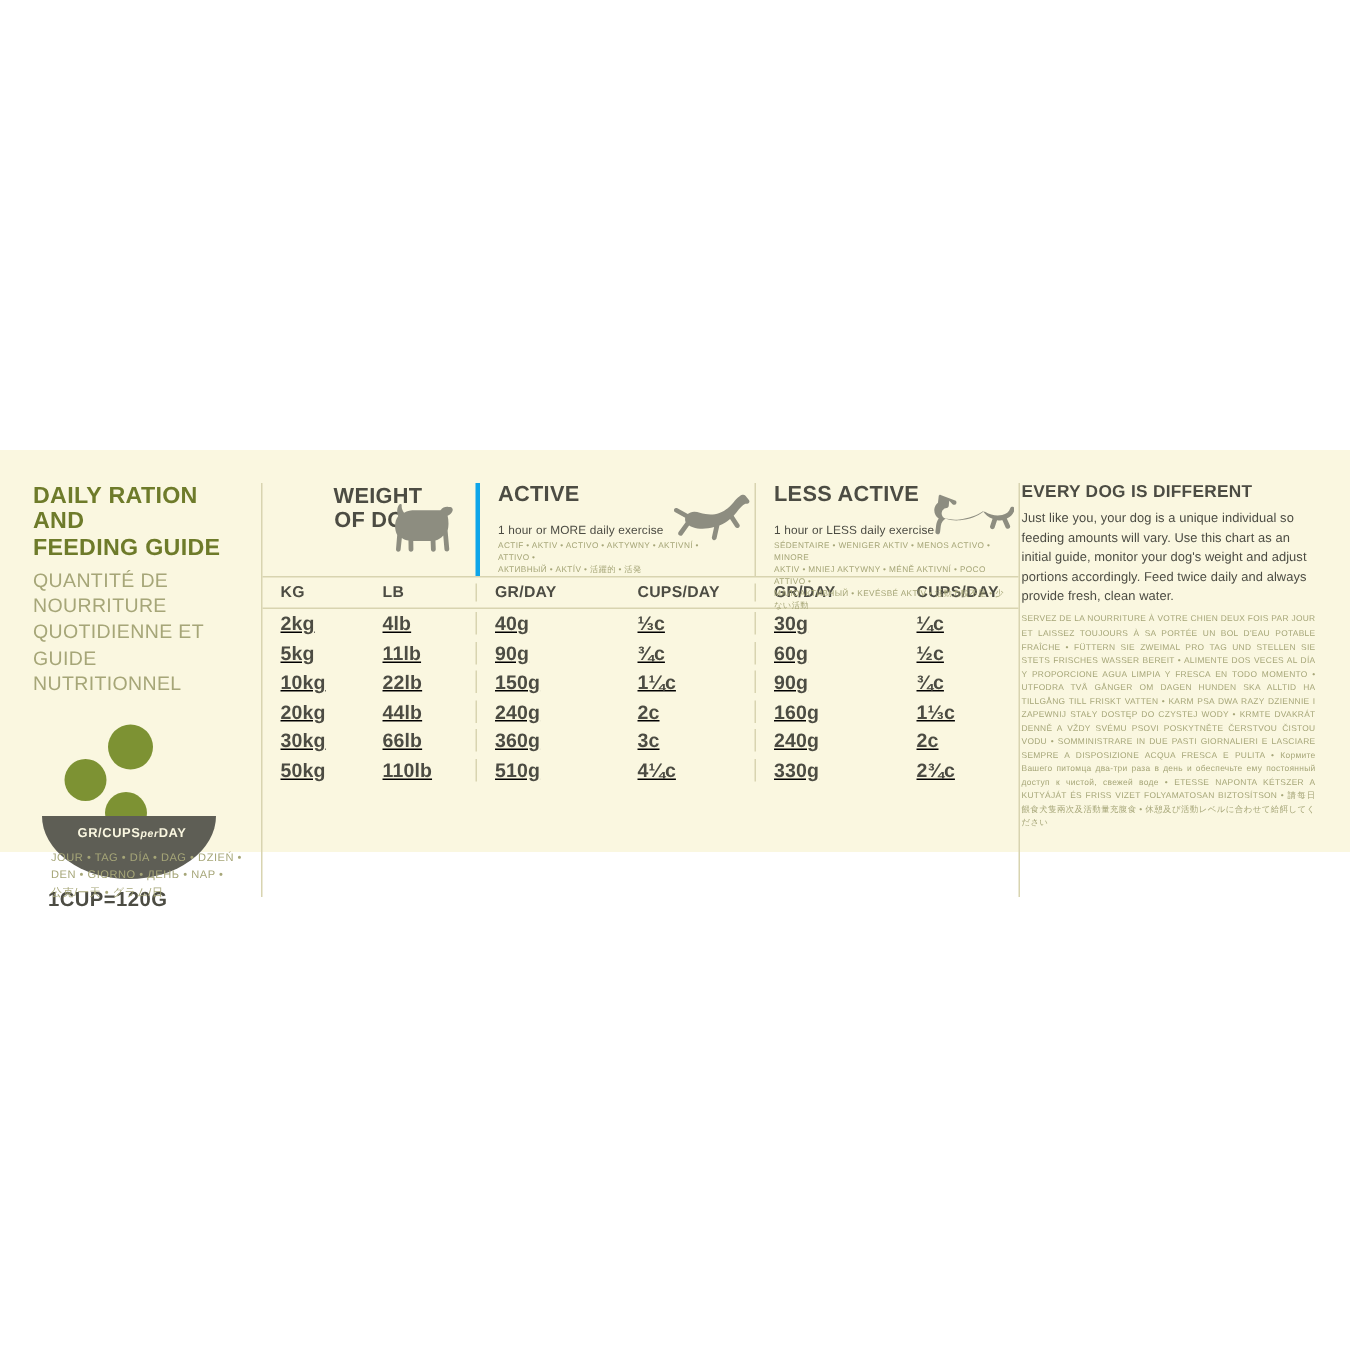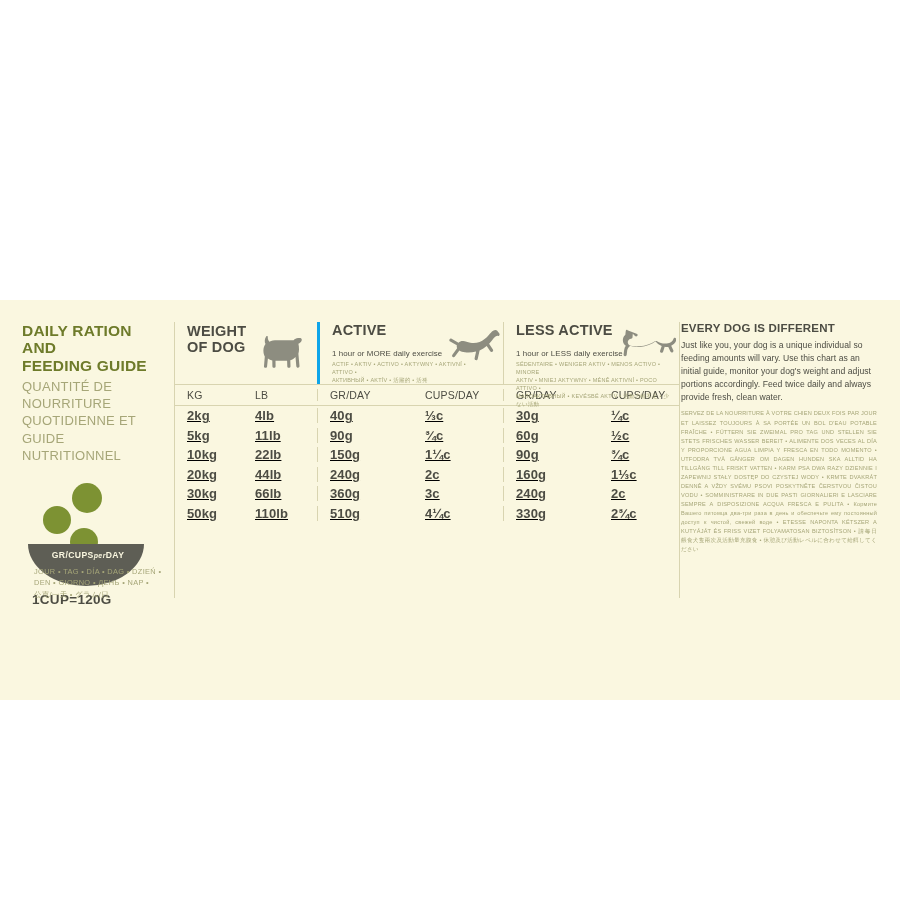--- a/index.html
+++ b/index.html
@@ -7,21 +7,21 @@
     width:900px;height:900px;
     background:#ffffff;
     font-family:"Liberation Sans", sans-serif;
     overflow:hidden;
   }
   .canvas{position:relative;width:900px;height:900px;}
 
   .label-panel{
     position:absolute;
     left:0;top:300px;
-    width:900px;height:400px;
+    width:900px;height:268px;
     background:#faf7e0;
   }
 
   .panel-inner{
     position:absolute;
     left:22px;top:22px;
     width:856px;height:276px;
     display:flex;
     align-items:stretch;
   }
@@ -97,21 +97,21 @@
   .sec-less{width:177px;flex:0 0 177px;border-left:1px solid #d8d4b0;}
 
   .sec-title{
     color:#4c4c43;
     font-size:14.5px;
     font-weight:bold;
     letter-spacing:0.2px;
     line-height:1.1;
     padding-top:1px;
   }
-  .sec-title.two-line{font-size:14.5px;line-height:1.12;}
+  .sec-title.two-line{font-size:14.5px;line-height:1.12;text-align:center;}
   .sec-desc{
     color:#4c4c43;
     font-size:7.9px;
     letter-spacing:0.1px;
     margin-top:10px;
   }
   .sec-langs{
     color:#a6a678;
     font-size:5.5px;
     line-height:1.45;
@@ -139,20 +139,21 @@
     align-items:center;
   }
   .cell{
     box-sizing:border-box;
     padding-left:12px;
     color:#4c4c43;
   }
   .ch{
     font-size:10.5px;
     letter-spacing:0.2px;
+    font-weight:bold;
   }
   .cv{
     font-size:13px;
     font-weight:bold;
     letter-spacing:0.1px;
   }
   .c-kg{width:68px;flex:0 0 68px;}
   .c-lb{width:74px;flex:0 0 74px;}
   .c-agr{width:96px;flex:0 0 96px;border-left:1px solid #d8d4b0;}
   .c-acup{width:90px;flex:0 0 90px;}

